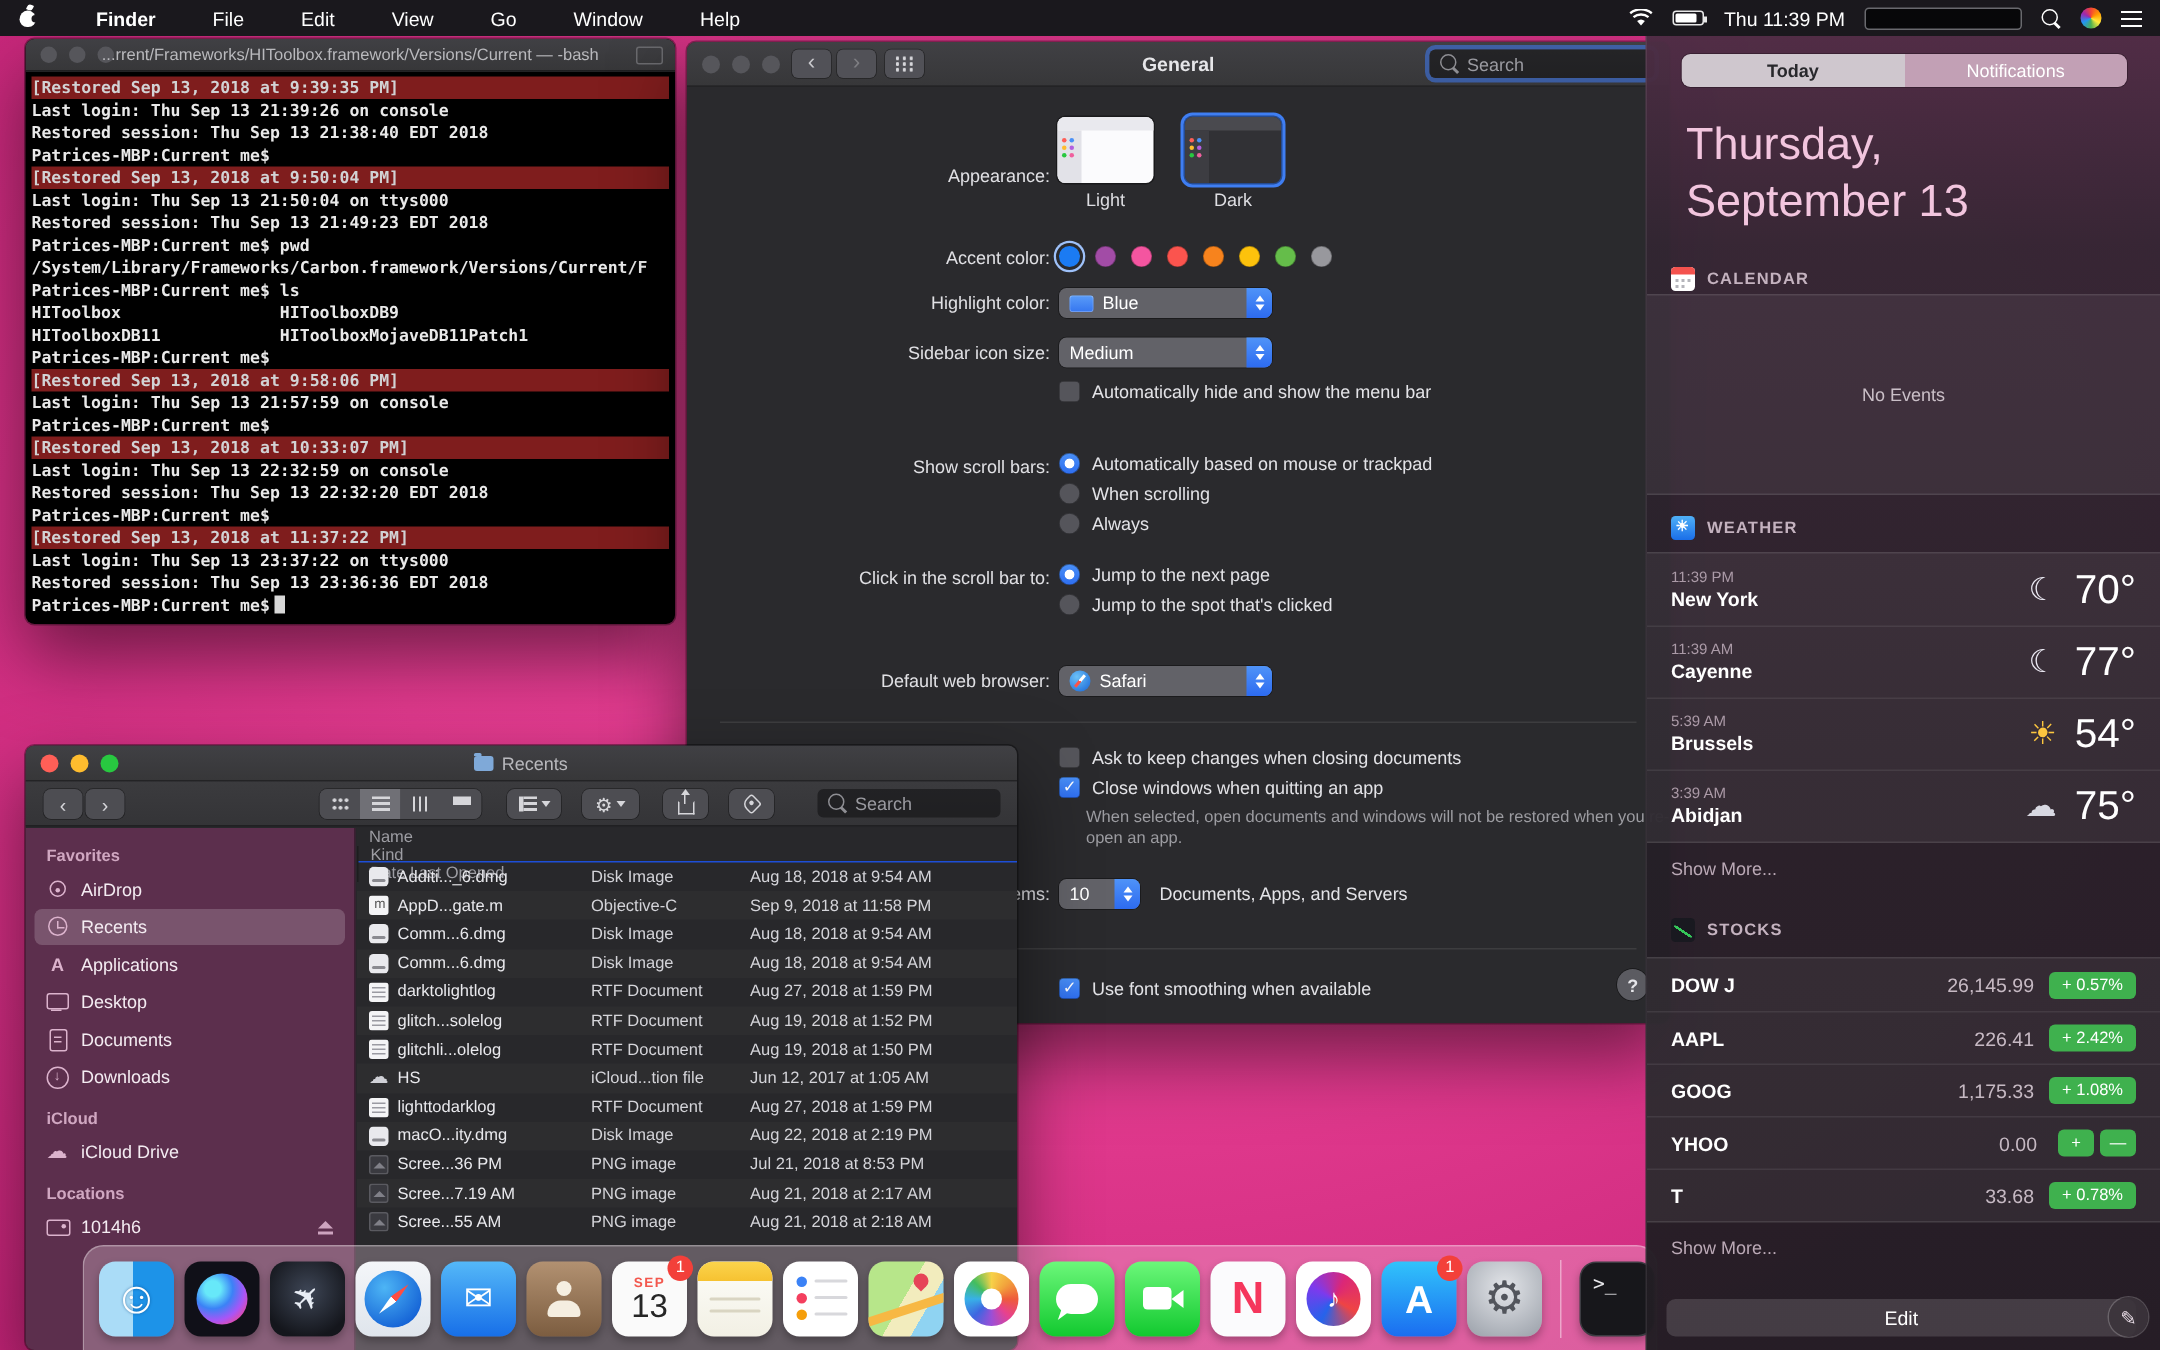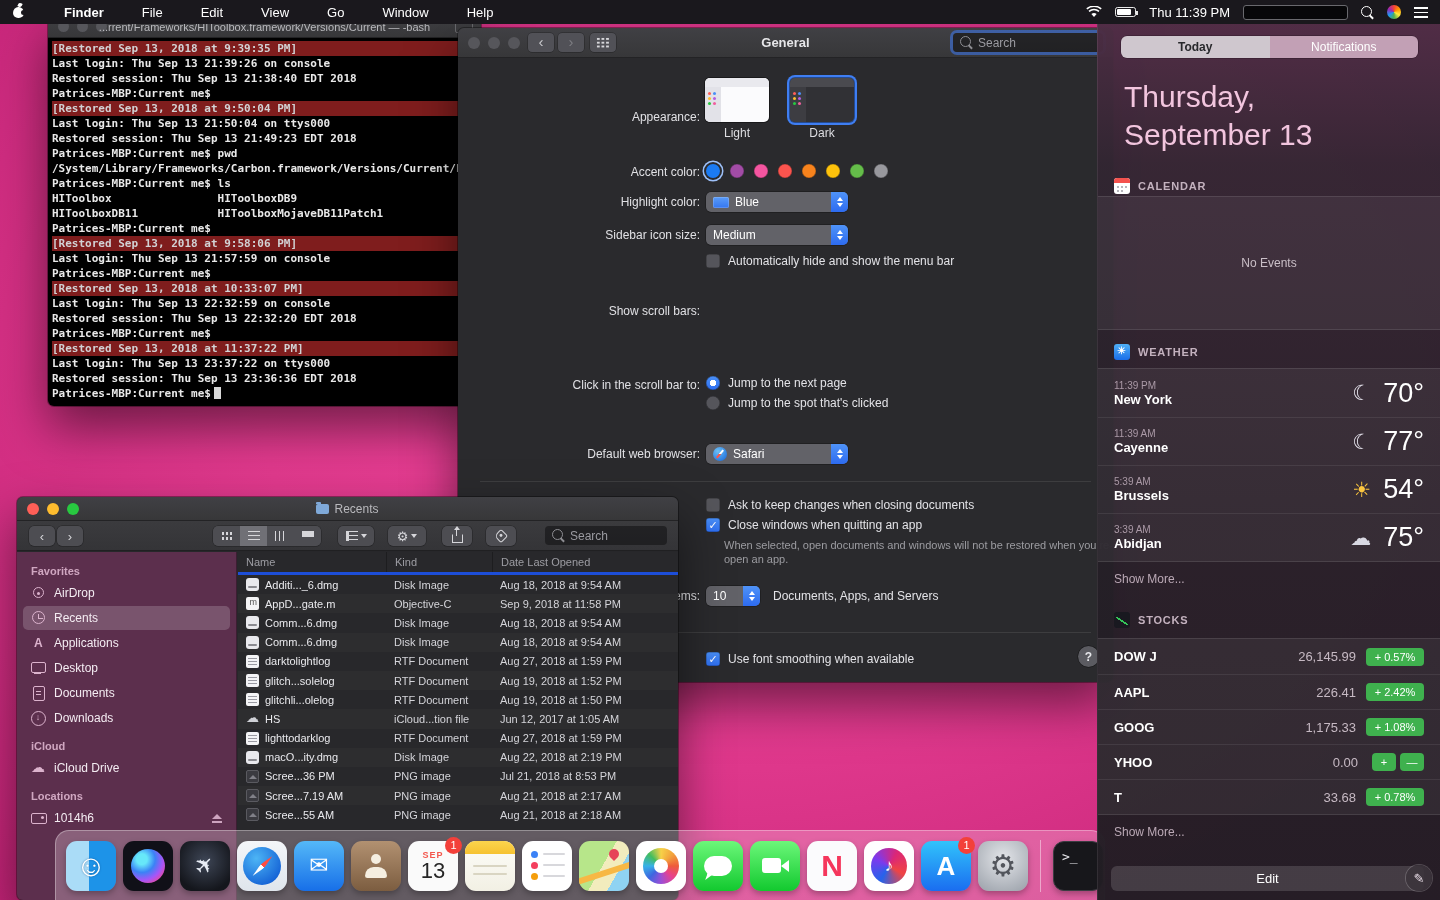--- a/index.html
+++ b/index.html
@@ -39,21 +39,21 @@
 .window{position:absolute;border-radius:6px;box-shadow:0 22px 50px rgba(0,0,0,.5),0 0 0 1px rgba(0,0,0,.35);overflow:hidden;}
 .titlebar{position:relative;background:linear-gradient(#404044,#373739);border-bottom:1px solid #232325;}
 .lights{position:absolute;left:10px;display:flex;gap:8px;}
 .tl{width:12px;height:12px;border-radius:50%;}
 .tl.gray{background:#56565b;}
 .tl.red{background:#ff5f57;}.tl.yellow{background:#febc2e;}.tl.green{background:#28c840;}
 .wtitle{position:absolute;left:0;right:0;text-align:center;color:#b9b9bd;font-size:12px;
   display:flex;align-items:center;justify-content:center;gap:5px;height:100%;}
 
 
-.terminal{left:17px;top:16px;width:433px;height:390px;background:#000;z-index:10;margin-left:31px;}
+.terminal{left:17px;top:26px;width:433px;height:390px;background:#000;z-index:10;}
 .terminal .titlebar{height:22px;}
 .terminal .lights{top:5px;}
 .terminal .tl{width:11px;height:11px;}
 .terminal .wtitle{font-size:11px;}
 .term-tabbtn{position:absolute;right:8px;top:5px;width:18px;height:12px;border:1px solid #6a6a6e;border-radius:2px;}
 .term-body{padding:3px 4px;font-family:"DejaVu Sans Mono",monospace;font-size:11px;line-height:15px;
   font-weight:bold;color:#e9e9e9;white-space:pre;}
 .tline.restored{background:#7f1d1d;color:#d2d2d4;}
 .tcursor{display:inline-block;width:7px;height:12px;background:#d8d8d8;margin-left:3px;vertical-align:-2px;}
 
@@ -164,21 +164,21 @@
 .fsi-documents::after{content:"";width:5px;height:1.2px;background:#dcb3cd;left:4.5px;top:5px;box-shadow:0 3px 0 #dcb3cd;}
 .fsi-downloads::before{content:"";width:13px;height:13px;border:1.5px solid #dcb3cd;border-radius:50%;left:0;top:0;}
 .fsi-downloads::after{content:"↓";color:#dcb3cd;font-size:9px;left:4.8px;top:1.5px;}
 .fsi-icloud::before{content:"☁";color:#dcb3cd;font-size:14px;left:0;top:-2px;}
 .fsi-disk::before{content:"";width:14px;height:9px;border:1.5px solid #dcb3cd;border-radius:2px;left:0;top:2.5px;}
 .fsi-disk::after{content:"";width:3px;height:3px;background:#dcb3cd;border-radius:50%;right:2.5px;top:5.5px;}
 .eject{margin-left:auto;width:10px;height:9px;position:relative;flex:none;}
 .eject::before{content:"";position:absolute;border-left:5px solid transparent;border-right:5px solid transparent;border-bottom:5px solid #cda4bf;top:0;}
 .eject::after{content:"";position:absolute;width:10px;height:2px;background:#cda4bf;bottom:0;}
 .ffiles{position:absolute;left:221px;top:0;right:0;bottom:0;background:#28282b;}
-.file-header{height:23px;display:flex;align-items:center;border-bottom:3px solid #1d4ed8;color:#9d9da3;font-size:11px;}
+.file-header{height:23px;display:flex;align-items:flex-start;border-bottom:1px solid #1d4ed8;color:#9d9da3;font-size:11px;flex-direction:column;}
 .fcol{height:100%;display:flex;align-items:center;padding-left:8px;border-left:1px solid #1d1d1f;}
 .fcol:first-child{border-left:none;}
 .fcol.w0{width:148px;}.fcol.w1{width:106px;}.fcol.w2{flex:1;}
 .frow{height:19.2px;display:flex;align-items:center;font-size:11px;color:#e9e9ed;}
 .frow:nth-child(even){background:rgba(255,255,255,.025);}
 .fcell{overflow:hidden;white-space:nowrap;}
 .fcell.c0{width:148px;display:flex;align-items:center;padding-left:8px;gap:6px;}
 .fcell.c1{width:106px;padding-left:8px;color:#d4d4d9;}
 .fcell.c2{flex:1;padding-left:8px;color:#d4d4d9;}
 .fico{width:13px;height:13px;position:relative;flex:none;}
@@ -407,20 +407,34 @@
         <span>Medium</span>
         <span class="pcap"></span>
       </div>
 
       <div class="crow" style="left:248px;top:196px">
         <span class="cbox"></span>
         <span class="clabel">Automatically hide and show the menu bar</span>
       </div>
 
       <div class="plabel" style="top:246px">Show scroll bars:</div>
+      <div class="radio-group" style="left:248px;top:241px">
+          <div class="radio-row">
+            <span class="radio on"></span>
+            <span class="rlabel">Automatically based on mouse or trackpad</span>
+          </div>
+          <div class="radio-row">
+            <span class="radio"></span>
+            <span class="rlabel">When scrolling</span>
+          </div>
+          <div class="radio-row">
+            <span class="radio"></span>
+            <span class="rlabel">Always</span>
+          </div>
+        </div>
 
       <div class="plabel" style="top:320px">Click in the scroll bar to:</div>
       <div class="radio-group" style="left:248px;top:315px">
           <div class="radio-row">
             <span class="radio on"></span>
             <span class="rlabel">Jump to the next page</span>
           </div>
           <div class="radio-row">
             <span class="radio"></span>
             <span class="rlabel">Jump to the spot that's clicked</span>

